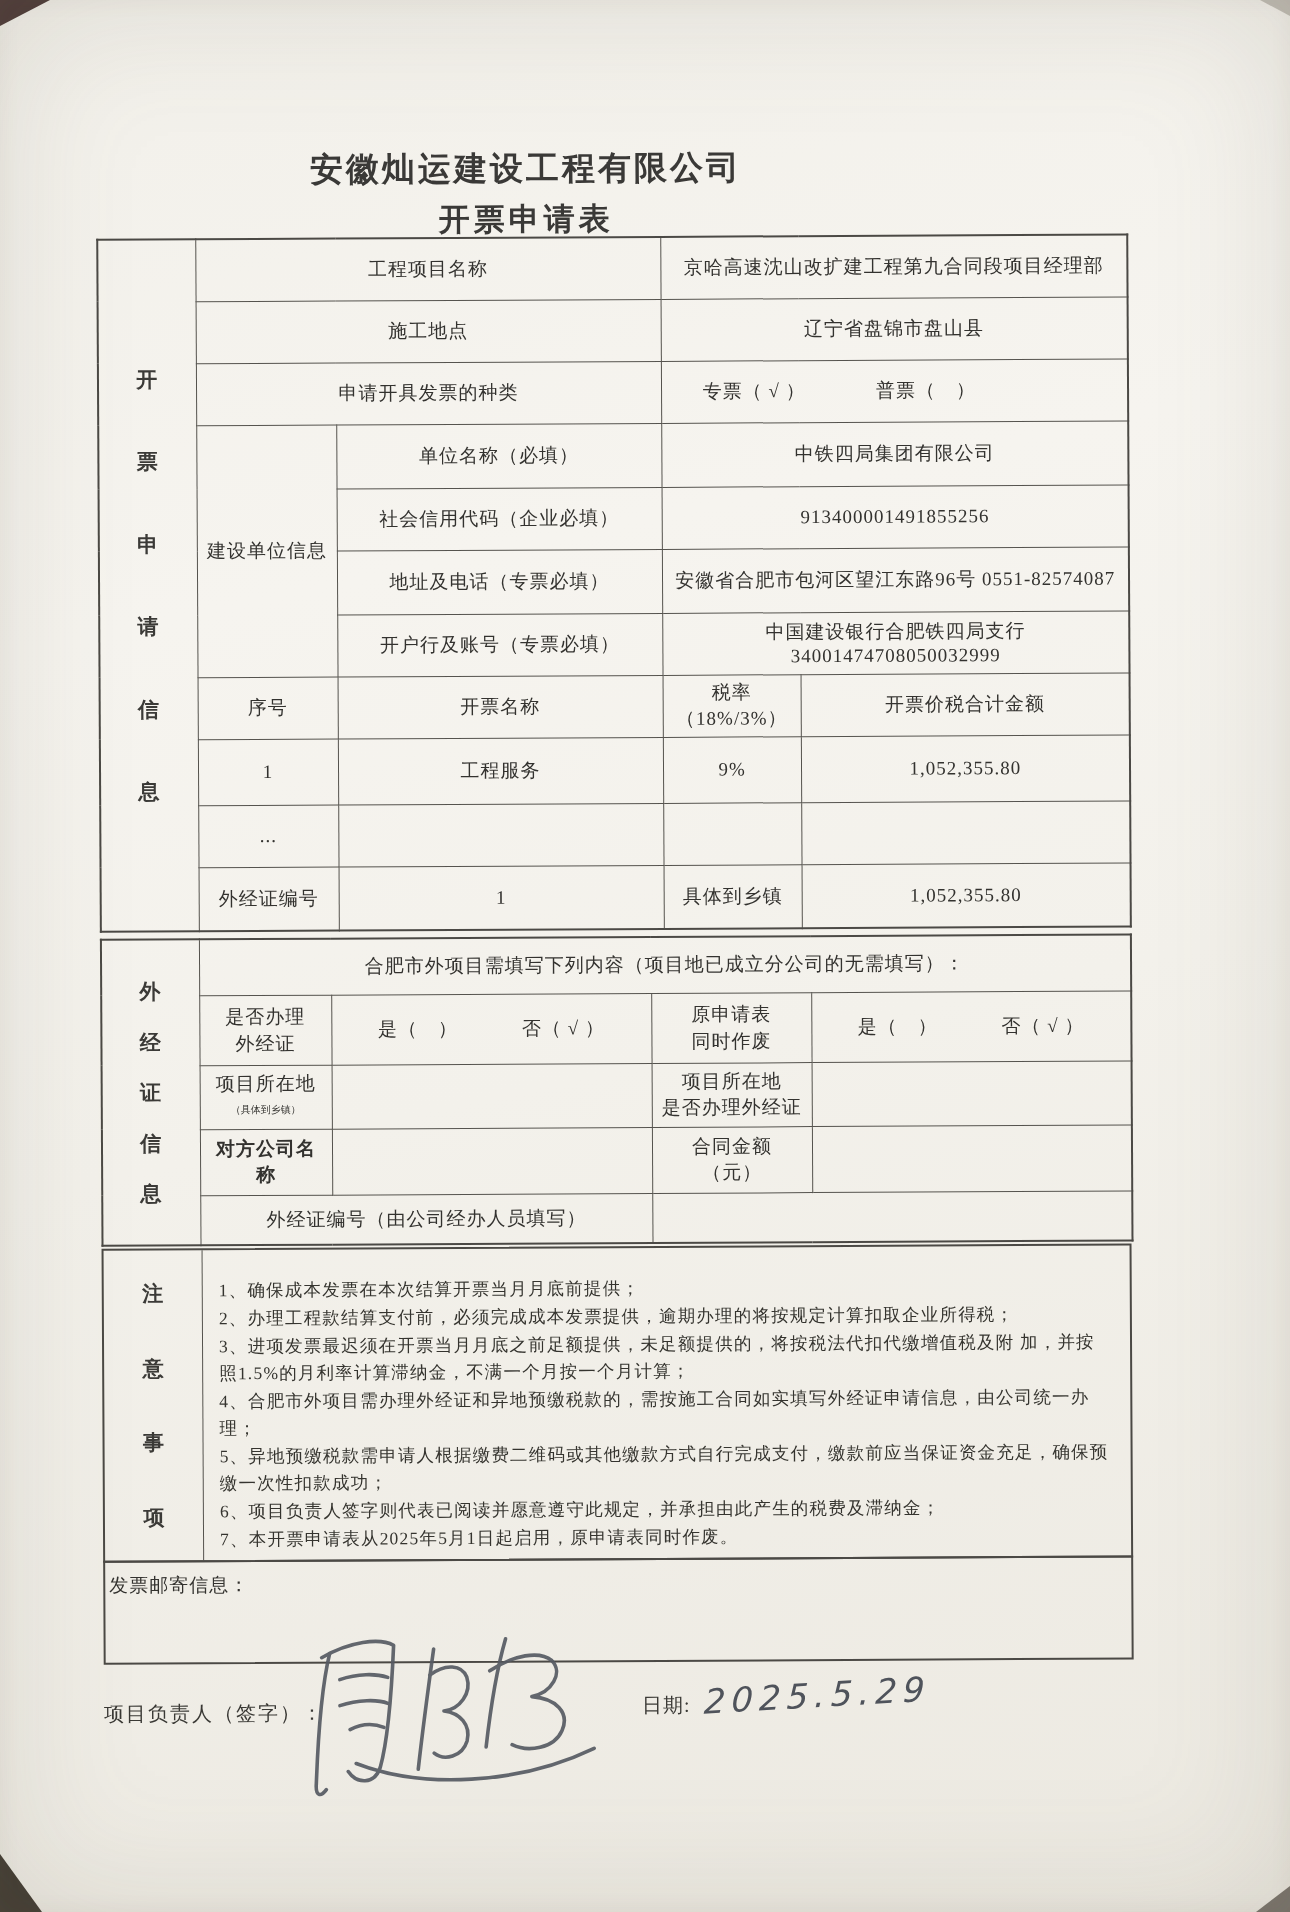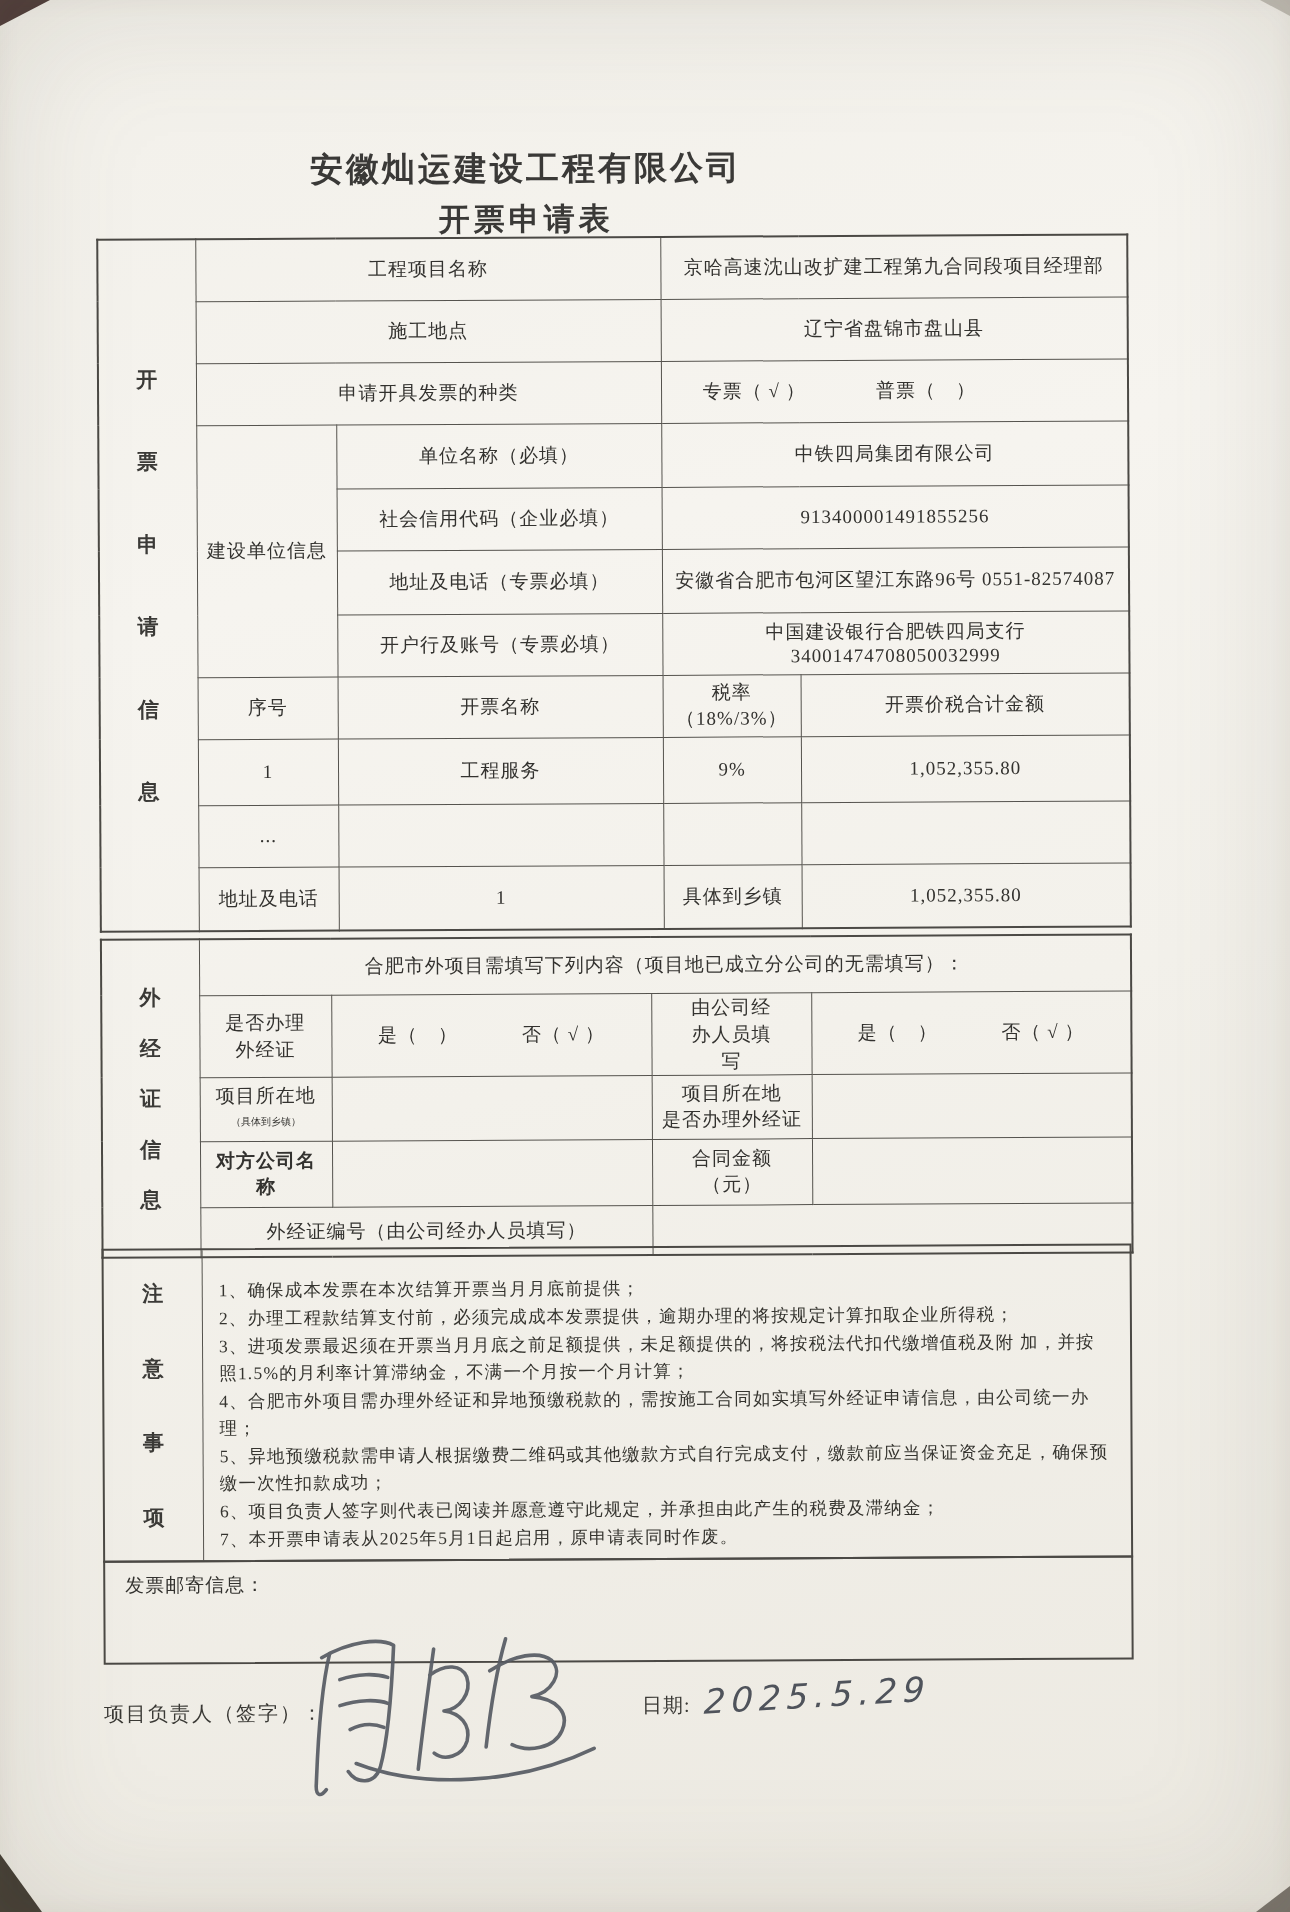--- a/index.html
+++ b/index.html
@@ -55,21 +55,21 @@
   .wrap4{display:inline-block;width:4.6em;line-height:27px;letter-spacing:1px;}
 
   .notes-box{position:absolute;left:100px;top:1246px;width:1030px;height:314px;
     border:2.5px solid #4b4945;display:flex;box-sizing:border-box;background:transparent;}
   .notes-side{width:98px;border-right:1.5px solid #55534e;display:flex;align-items:center;justify-content:center;}
   .notes-content{flex:1;padding:26px 20px 8px 16px;}
   .notes-content p{margin:1px 0;font-size:17.5px;line-height:27px;letter-spacing:1.2px;color:#35342f;}
 
   .mail-box{position:absolute;left:100px;top:1558px;width:1030px;height:104px;
     border:2.5px solid #4b4945;box-sizing:border-box;}
-  .mail-label{display:inline-block;margin:10px 0 0 20px;font-size:19px;letter-spacing:1px;color:#33322f;text-align:right;}
+  .mail-label{display:inline-block;margin:10px 0 0 4px;font-size:19px;letter-spacing:1px;color:#33322f;text-align:right;}
 
   .footer-sign-label{position:absolute;left:100px;top:1698px;font-size:20px;letter-spacing:2px;color:#3a3935;}
   .footer-date-label{position:absolute;left:638px;top:1692px;font-size:20px;letter-spacing:1px;color:#3a3935;}
   .footer-date-value{position:absolute;left:700px;top:1676px;font-size:34px;color:#4f535b;
     font-family:"DejaVu Sans",sans-serif;font-style:italic;letter-spacing:6px;
     transform:rotate(-3deg) skewX(-6deg);}
   .signature{position:absolute;left:288px;top:1612px;}
 </style>
 </head>
 <body>
@@ -147,21 +147,21 @@
         <td>9%</td>
         <td>1,052,355.80</td>
       </tr>
       <tr class="h62">
         <td>...</td>
         <td></td>
         <td></td>
         <td></td>
       </tr>
       <tr class="h64">
-        <td class="lbl">地址及电话</td>
+        <td class="lbl">外经证编号</td>
         <td>1</td>
         <td class="lbl">具体到乡镇</td>
         <td>1,052,355.80</td>
       </tr>
     </tbody>
       </table>
 
     <table class="t" style="top:936px;">
       <colgroup>
           <col style="width:98px">
@@ -184,21 +184,21 @@
         <td colspan="4" class="note-cell">合肥市外项目需填写下列内容（项目地已成立分公司的无需填写）：</td>
       </tr>
       <tr class="h70 dotted">
         <td><span class="wrap4">是否办理外经证</span></td>
         <td>
           <div class="optrow2">
             <span>是（　）</span>
             <span>否（ √ ）</span>
           </div>
         </td>
-        <td><span class="wrap4">由公司经办人员填写</span></td>
+        <td><span class="wrap4">原申请表同时作废</span></td>
         <td>
           <div class="optrow2">
             <span>是（　）</span>
             <span>否（ √ ）</span>
           </div>
         </td>
       </tr>
       <tr class="h64">
         <td class="twoline">
           <div>项目所在地</div>

